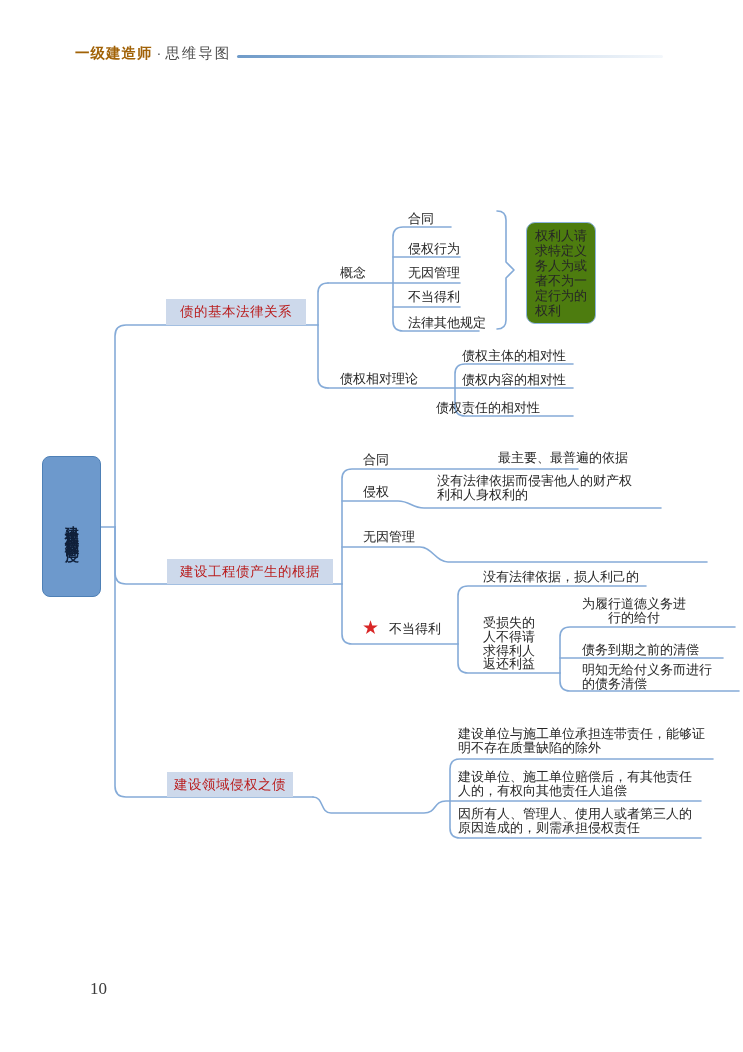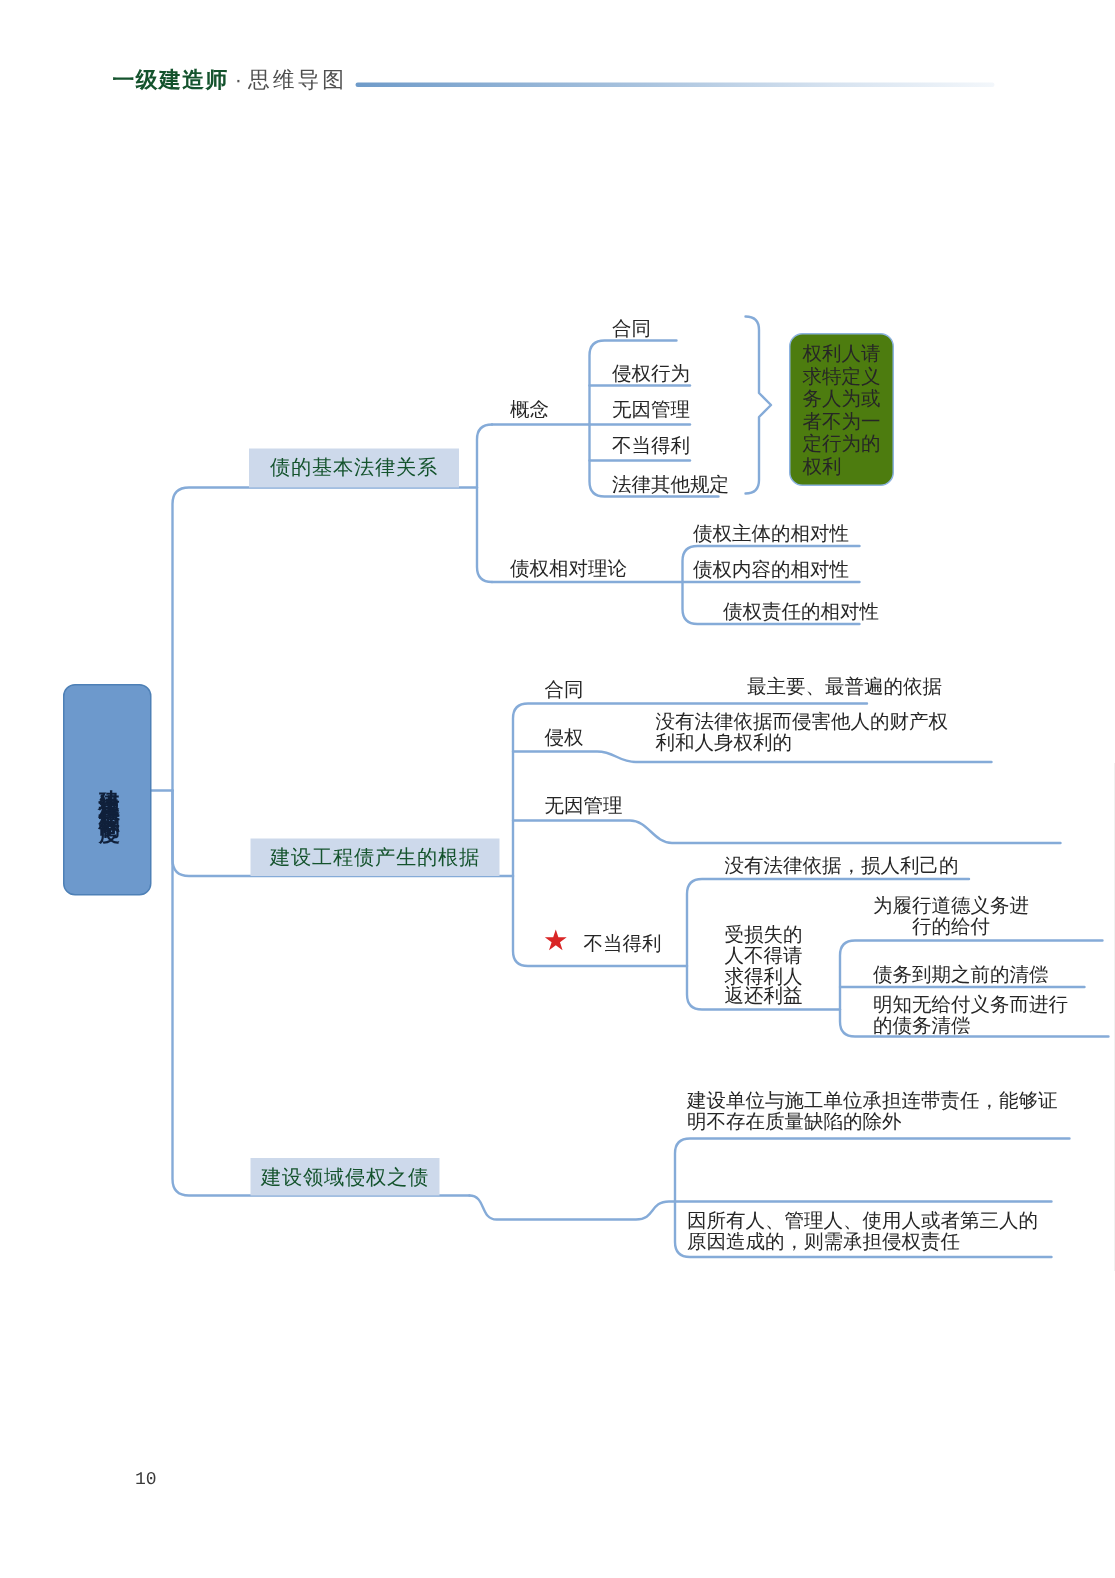--- a/index.html
+++ b/index.html
@@ -1,37 +1,37 @@
 <!DOCTYPE html>
 <html><head>
 <meta charset="utf-8">
 <style>
   html,body{margin:0;padding:0;background:#e8e8e8;}
   .page{position:relative;width:743px;height:1052px;background:#ffffff;margin:0 auto;
         font-family:"Liberation Serif","DejaVu Serif",serif;color:#262626;overflow:hidden;}
   .hdr{position:absolute;left:75px;top:44px;font-family:"Liberation Sans","DejaVu Sans",sans-serif;
        font-size:14.5px;color:#3c3c3c;white-space:nowrap;}
-  .hdr .brand{font-weight:bold;color:#14532d;letter-spacing:1px;margin-top:42px;}
+  .hdr .brand{font-weight:bold;color:#a16207;letter-spacing:1px;margin-top:42px;}
   .hdr .sep{margin:0 4px;color:#555;}
   .hdr .suffix{color:#4f4f4f;letter-spacing:2px;}
   .hdr-line{position:absolute;left:237px;top:55px;width:426px;height:3px;border-radius:2px;
        background:linear-gradient(to right,#6f9bc9,#a9c3de 45%,#d7e3f0 75%,#f3f7fb);}
   svg.lines{position:absolute;left:0;top:0;}
   .node{position:absolute;font-size:13px;line-height:13.8px;white-space:pre-line;}
   .lbl{white-space:nowrap;}
   .box-label{background:#cdd9eb;display:flex;align-items:center;justify-content:center;
-       font-size:13.5px;white-space:nowrap;color:#14532d;letter-spacing:0.5px;}
+       font-size:13.5px;white-space:nowrap;color:#b91c1c;letter-spacing:0.5px;}
   .root{background:#6d99cc;border:1.8px solid #4e80b6;border-radius:8px;
        writing-mode:vertical-rl;text-orientation:upright;display:flex;align-items:center;justify-content:center;
        font-weight:bold;font-size:14px;letter-spacing:3px;color:#10203a;}
   .def-box{border:1.5px solid #8db3e0;border-radius:9px;background:#4d7c0f;padding:5px 8px;line-height:15px;}
   .star{position:absolute;color:#d92626;font-size:19px;line-height:19px;
        font-family:"DejaVu Sans","Liberation Sans",sans-serif;}
-  .pagenum{position:absolute;left:90px;top:979px;font-family:Liberation Mono, monospace;
-       font-size:12px;color:#3b3b3b;}
+  .pagenum{position:absolute;left:90px;top:979px;font-family:Liberation Serif, serif;
+       font-size:17px;color:#3b3b3b;}
 </style>
 </head>
 <body>
 
 <div class="page">
 
   <div class="hdr">
     <span class="brand">一级建造师</span><span class="sep">·</span><span class="suffix">思维导图</span>
   </div>
   <div class="hdr-line"></div>
@@ -82,21 +82,21 @@
   <div class="node def-box" style="left:526px;top:222px;">权利人请
 求特定义
 务人为或
 者不为一
 定行为的
 权利</div>
 
   <div class="node lbl" style="left:340px;top:372px;">债权相对理论</div>
   <div class="node lbl" style="left:462px;top:349px;">债权主体的相对性</div>
   <div class="node lbl" style="left:462px;top:373px;">债权内容的相对性</div>
-  <div class="node lbl" style="left:482px;top:401px;">债权责任的相对性</div>
+  <div class="node lbl" style="left:436px;top:401px;">债权责任的相对性</div>
 
   <div class="node box-label" style="left:167px;top:559px;width:166px;height:25px;">建设工程债产生的根据</div>
   <div class="node lbl" style="left:363px;top:453px;">合同</div>
   <div class="node lbl" style="left:458px;top:451px;margin-left:40px;">最主要、最普遍的依据</div>
   <div class="node lbl" style="left:363px;top:485px;">侵权</div>
   <div class="node" style="left:437px;top:474px;">没有法律依据而侵害他人的财产权
 利和人身权利的</div>
   <div class="node lbl" style="left:363px;top:530px;">无因管理</div>
 
   <span class="star" style="left:362px;top:618px;">★</span>
@@ -108,17 +108,19 @@
 返还利益</div>
   <div class="node" style="left:582px;top:597px;text-align:center;">为履行道德义务进
 行的给付</div>
   <div class="node lbl" style="left:582px;top:643px;">债务到期之前的清偿</div>
   <div class="node" style="left:582px;top:663px;">明知无给付义务而进行
 的债务清偿</div>
 
   <div class="node box-label" style="left:167px;top:772px;width:126px;height:25px;">建设领域侵权之债</div>
   <div class="node" style="left:458px;top:727px;">建设单位与施工单位承担连带责任，能够证
 明不存在质量缺陷的除外</div>
+  <div class="node" style="left:458px;top:770px;">建设单位、施工单位赔偿后，有其他责任
+人的，有权向其他责任人追偿</div>
   <div class="node" style="left:458px;top:807px;">因所有人、管理人、使用人或者第三人的
 原因造成的，则需承担侵权责任</div>
 
   <div class="pagenum">10</div>
 </div>
 
 </body></html>

